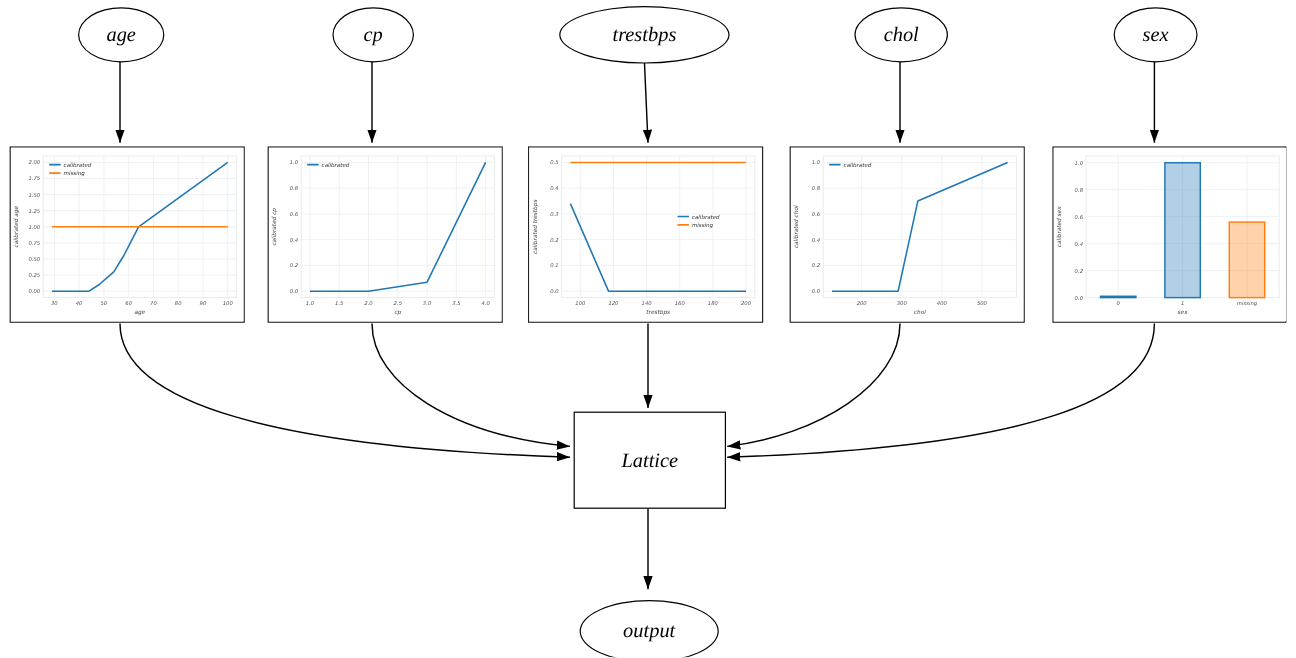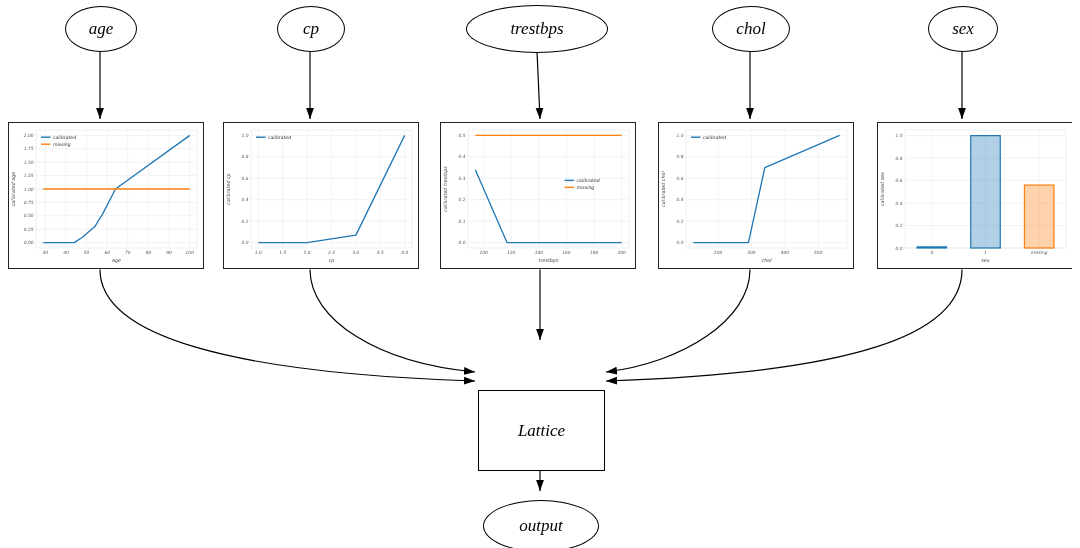--- a/index.html
+++ b/index.html
@@ -5,21 +5,21 @@
   html,body{margin:0;padding:0;background:#fff;}
   .canvas{position:relative;width:1080px;height:548px;background:#ffffff;overflow:hidden;
           font-family:"Liberation Sans","DejaVu Sans",sans-serif;font-style:italic;}
   .edges{position:absolute;left:0;top:0;width:1080px;height:548px;z-index:1;}
   .node{position:absolute;z-index:2;border:1px solid #000;border-radius:50%;background:#fff;
         display:flex;align-items:center;justify-content:center;
         font-family:"Liberation Serif","DejaVu Serif",serif;font-size:17px;color:#000;}
   .panel{position:absolute;z-index:2;border:1px solid #222;background:#fff;box-sizing:border-box;}
   .latticebox{position:absolute;z-index:2;border:1px solid #000;background:#fff;
         display:flex;align-items:center;justify-content:center;
-        font-family:"Liberation Serif","DejaVu Serif",serif;font-size:17px;color:#000;margin-top:47px;}
+        font-family:"Liberation Serif","DejaVu Serif",serif;font-size:17px;color:#000;}
   svg text{font-family:"DejaVu Sans","Liberation Sans",sans-serif;}
 </style>
 </head>
 <body>
 
 <div class="canvas">
 
   <svg class="edges" width="1080" height="548" viewBox="0 0 1080 548">
     <defs>
       <marker id="ah" markerUnits="userSpaceOnUse" markerWidth="12" markerHeight="9" viewBox="0 0 12 9" refX="11" refY="4.5" orient="auto">

